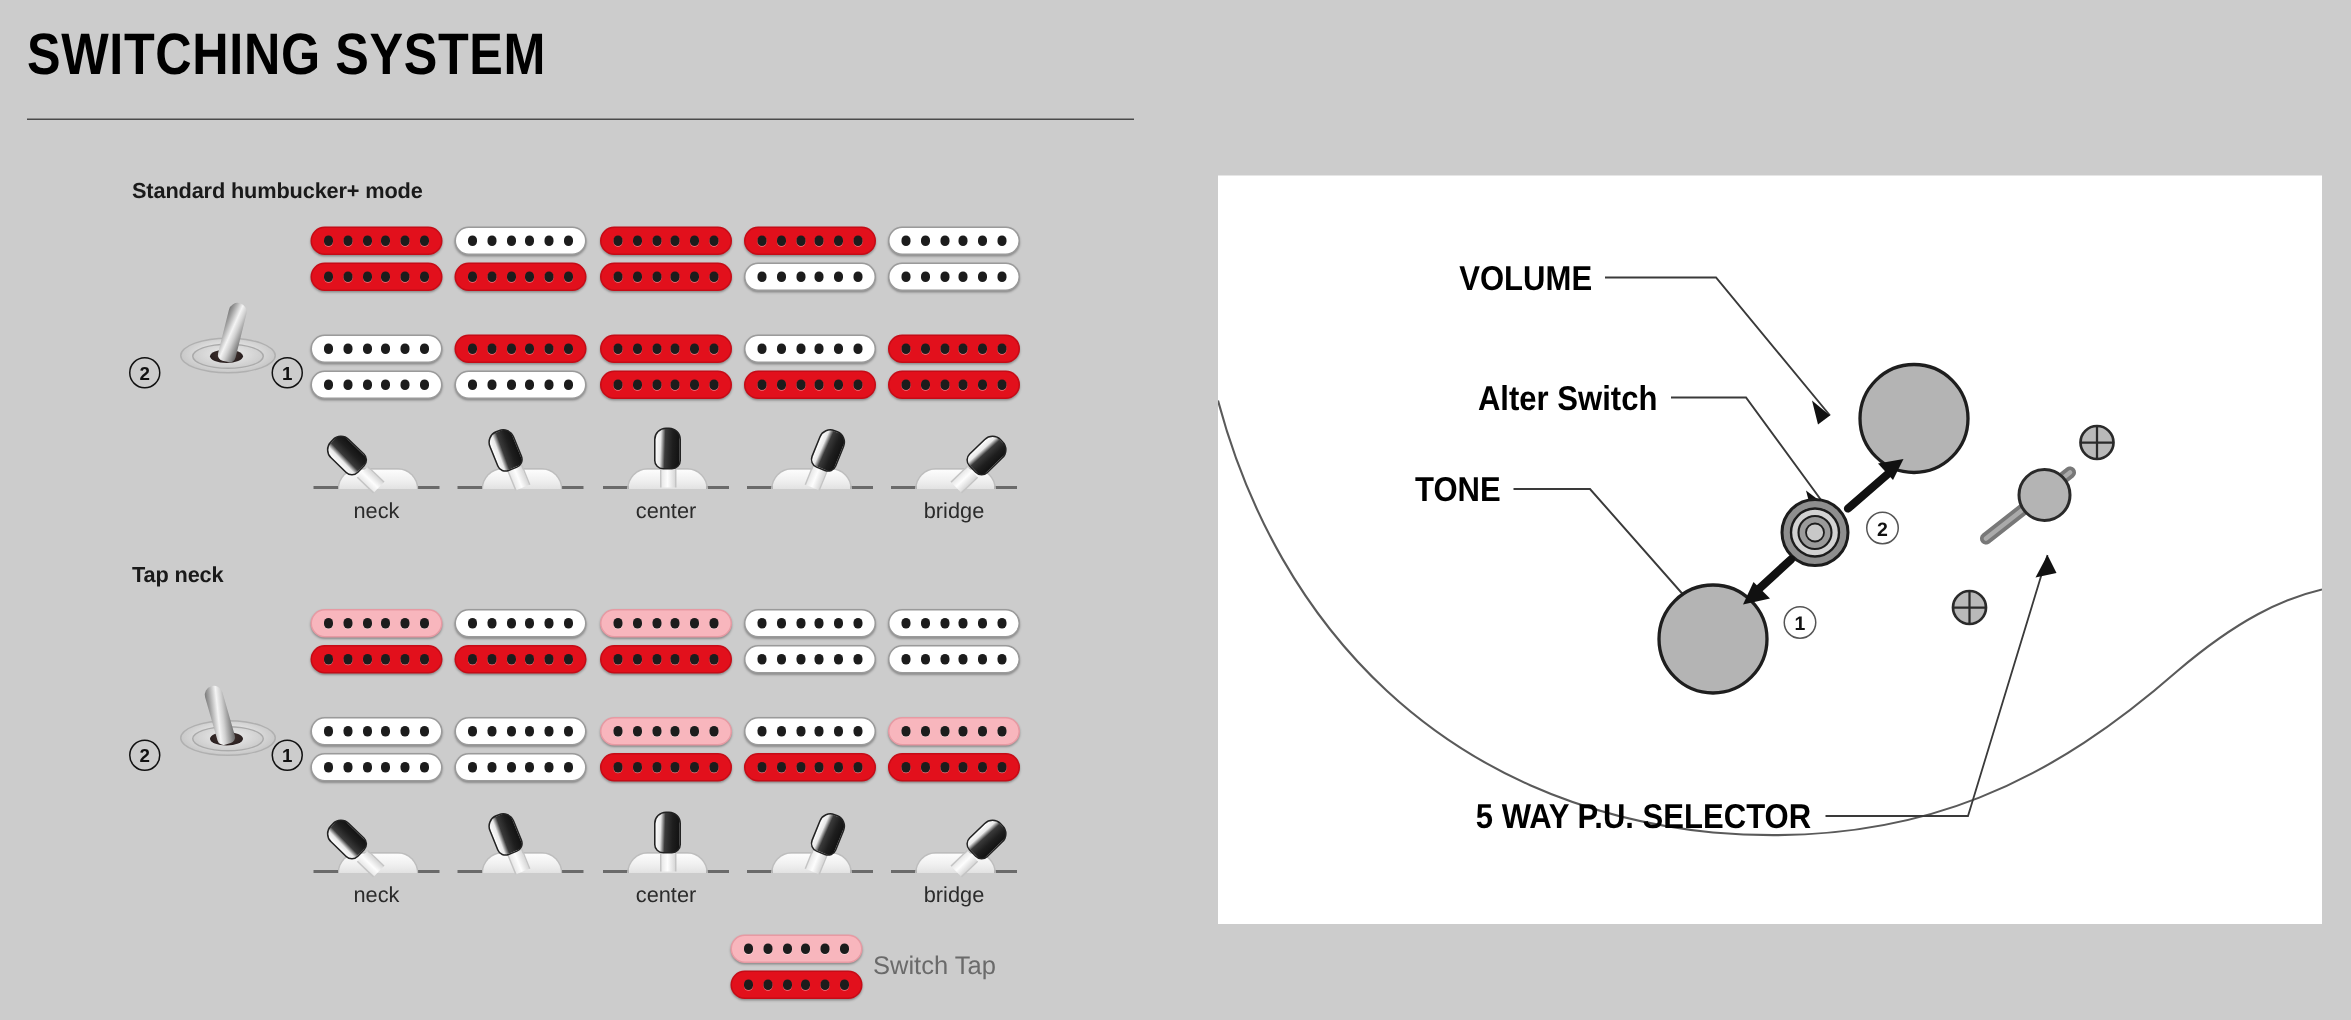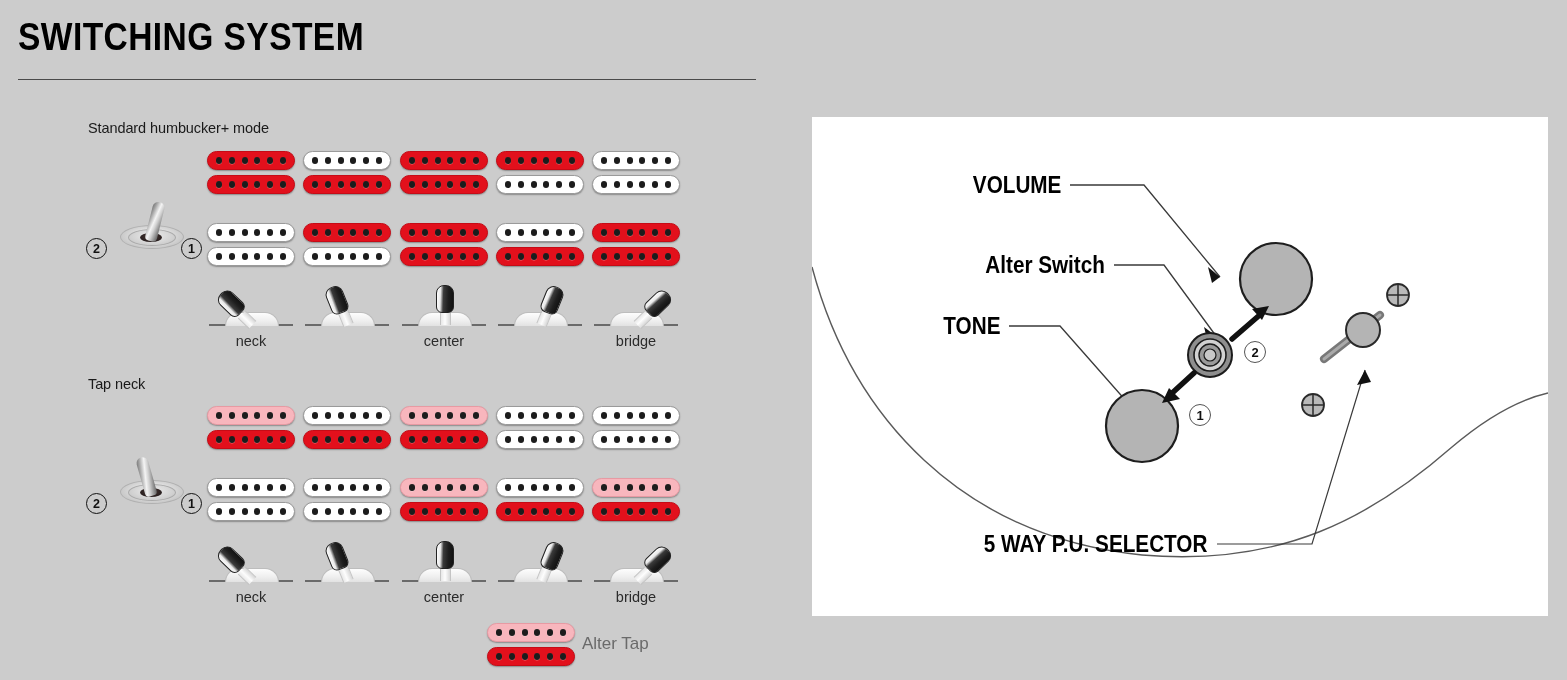--- a/index.html
+++ b/index.html
@@ -29,21 +29,21 @@
     white-space:nowrap;
   }
   .title-left{left:18px;top:15px;}
   .rule{position:absolute;height:1px;background:#4a4a4a;}
   .rule-left{left:18px;top:79px;width:738px;}
 
   
   .mode-label{
     position:absolute;
     font-size:14.5px;
-    font-weight:normal;
+    font-weight:bold;
     color:#1a1a1a;
     white-space:nowrap;
     letter-spacing:-.1px;
   }
 
   
   .pickup{position:absolute;width:88px;height:44px;}
   .coil{
     position:absolute;left:0;width:88px;height:19px;
     border-radius:10px;
@@ -632,21 +632,21 @@
         </div>
       <div class="coil bot c-red" id="legend-bot">
           <span class="pole"></span>
           <span class="pole"></span>
           <span class="pole"></span>
           <span class="pole"></span>
           <span class="pole"></span>
           <span class="pole"></span>
         </div>
     </div>
-    <div class="legend-text" style="left:582px;top:634px;">Alter Tap</div>
+    <div class="legend-text" style="left:582px;top:634px;">Switch Tap</div>
   </div>
 
   <div class="panel panel-right">
     
     
   </div>
 
   <div class="controls-box">
     <svg class="overlay" viewBox="0 0 736 499" preserveAspectRatio="none">
 

